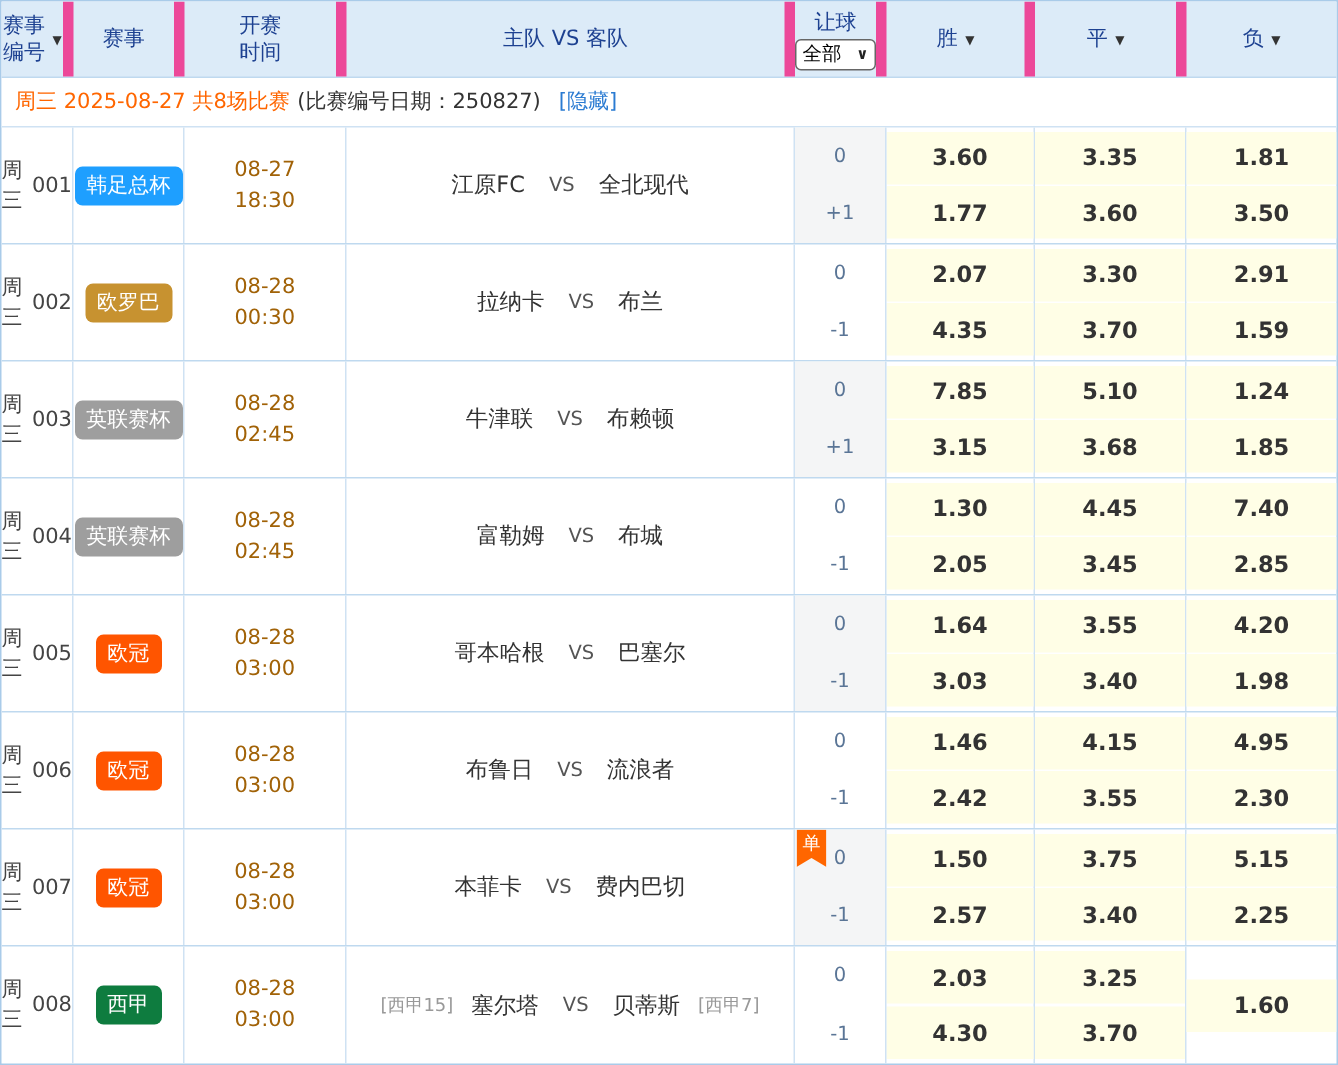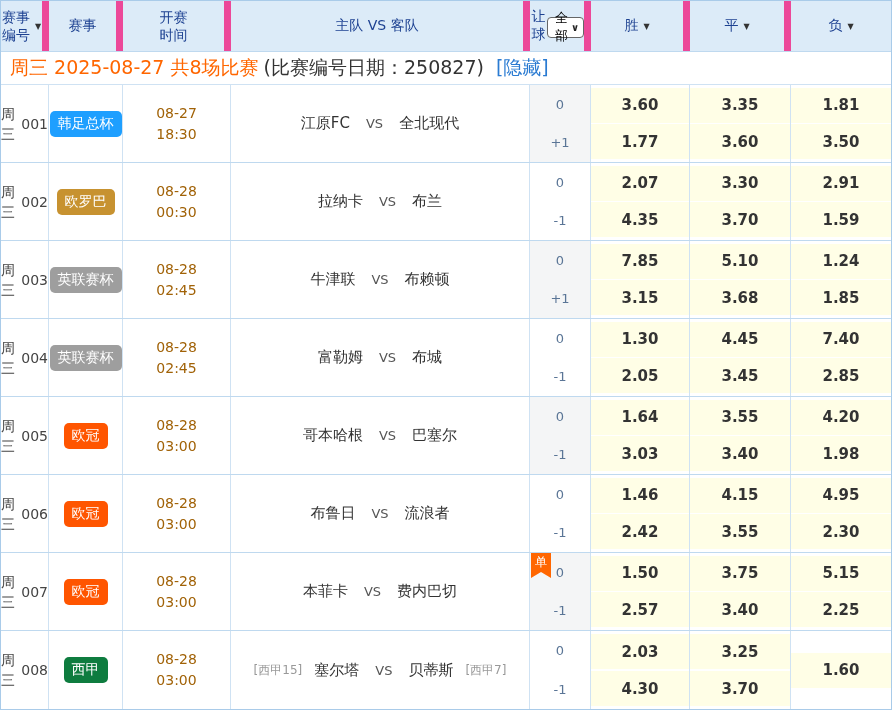--- a/index.html
+++ b/index.html
@@ -23,41 +23,41 @@
   .hcell {
     display:flex; align-items:center; justify-content:center;
     border-right:7px solid #ec4899;
     text-align:center;
   }
   .hcell:last-child { border-right:none; }
   .hc1 { width:48px; }
   .hc2 { width:74px; }
   .hc3 { width:108px; flex-direction:column; line-height:18px; }
   .hc4 { width:299px; }
-  .hc5 { width:61px; flex-direction:row; }
+  .hc5 { width:61px; flex-direction:column; }
   .hc6 { width:99px; }
   .hc7 { width:101px; }
   .hc8 { width:100px; }
   .two-line { line-height:18px; }
   .sort-arrow { font-size:8px; color:#333; margin-left:5px; }
   .select-box {
     margin-top:2px;
     display:flex; align-items:center; justify-content:space-between;
     width:54px; height:21px;
     border:1px solid #666; border-radius:4px;
     background:#fff; color:#000;
     font-size:13px; padding:0 4px;
     cursor:default;
   }
   .select-arrow { font-size:10px; color:#222; font-weight:bold; }
 
   
   .subheader {
     height:33px; display:flex; align-items:center;
-    padding-left:9px; font-size:19px;
+    padding-left:9px; font-size:14px;
     border-bottom:1px solid #cfe2f3;
     background:#fff;
   }
   .sub-hl { color:#ff6600; }
   .sub-plain { color:#333; margin-left:5px; }
   .sub-link { color:#2a7bd2; margin-left:12px; cursor:pointer; }
 
   
   .match { display:flex; height:78px; border-bottom:1px solid #bfd9ef; }
   .match:last-child { border-bottom:none; }

